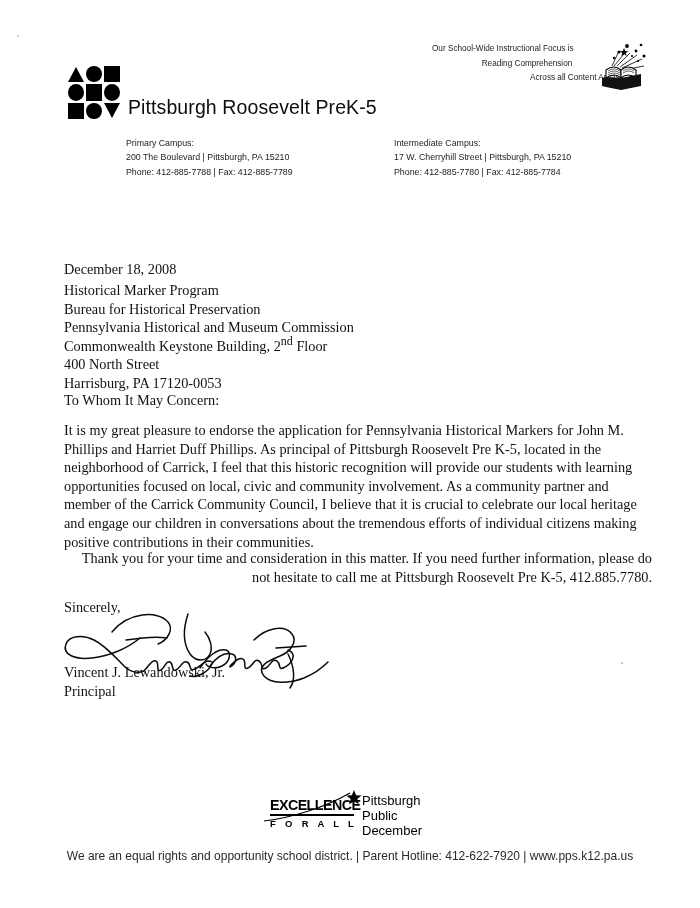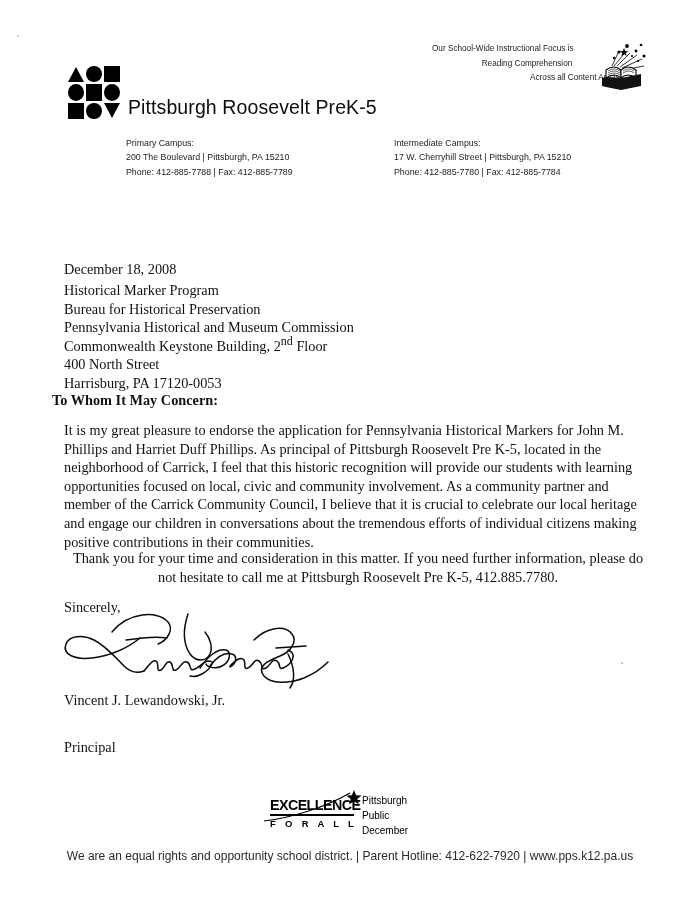--- a/index.html
+++ b/index.html
@@ -114,29 +114,29 @@
     line-height: 18.6px;
     color: #121212;
   }
 
   .date { left: 64px; top: 216px; margin-top: 44px; }
 
   .recipient { left: 64px; top: 281px; }
   .recipient div { white-space: nowrap; }
   .recipient sup { font-size: 12px; vertical-align: super; line-height: 0; }
 
-  .salutation { left: 52px; top: 391px; font-weight: bold; }
+  .salutation { left: 64px; top: 391px; }
 
   .para { left: 64px; top: 421px; width: 588px; text-align: left; }
-  .para2 { left: 64px; top: 549px; width: 588px; text-align: center; }
+  .para2 { left: 64px; top: 549px; width: 588px; text-align: right; }
 
   .closing { left: 64px; top: 598px; }
 
   .signer { left: 64px; top: 663px; }
-  .signer div { white-space: nowrap; margin-top: 28px; }
+  .signer div { white-space: nowrap; }
 
   .signature {
     position: absolute;
     left: 40px;
     top: 596px;
     width: 300px;
     height: 100px;
     pointer-events: none;
   }
 
@@ -185,21 +185,21 @@
     top: -6px;
     width: 105px;
     height: 34px;
     pointer-events: none;
   }
   .pps-words {
     position: absolute;
     left: 92px;
     top: -2px;
     font-family: "Liberation Sans", sans-serif;
-    font-size: 10px;
+    font-size: 13px;
     line-height: 14.8px;
     color: #000;
     white-space: nowrap;
   }
 
   .footer-note {
     position: absolute;
     left: 0;
     top: 849px;
     width: 700px;

